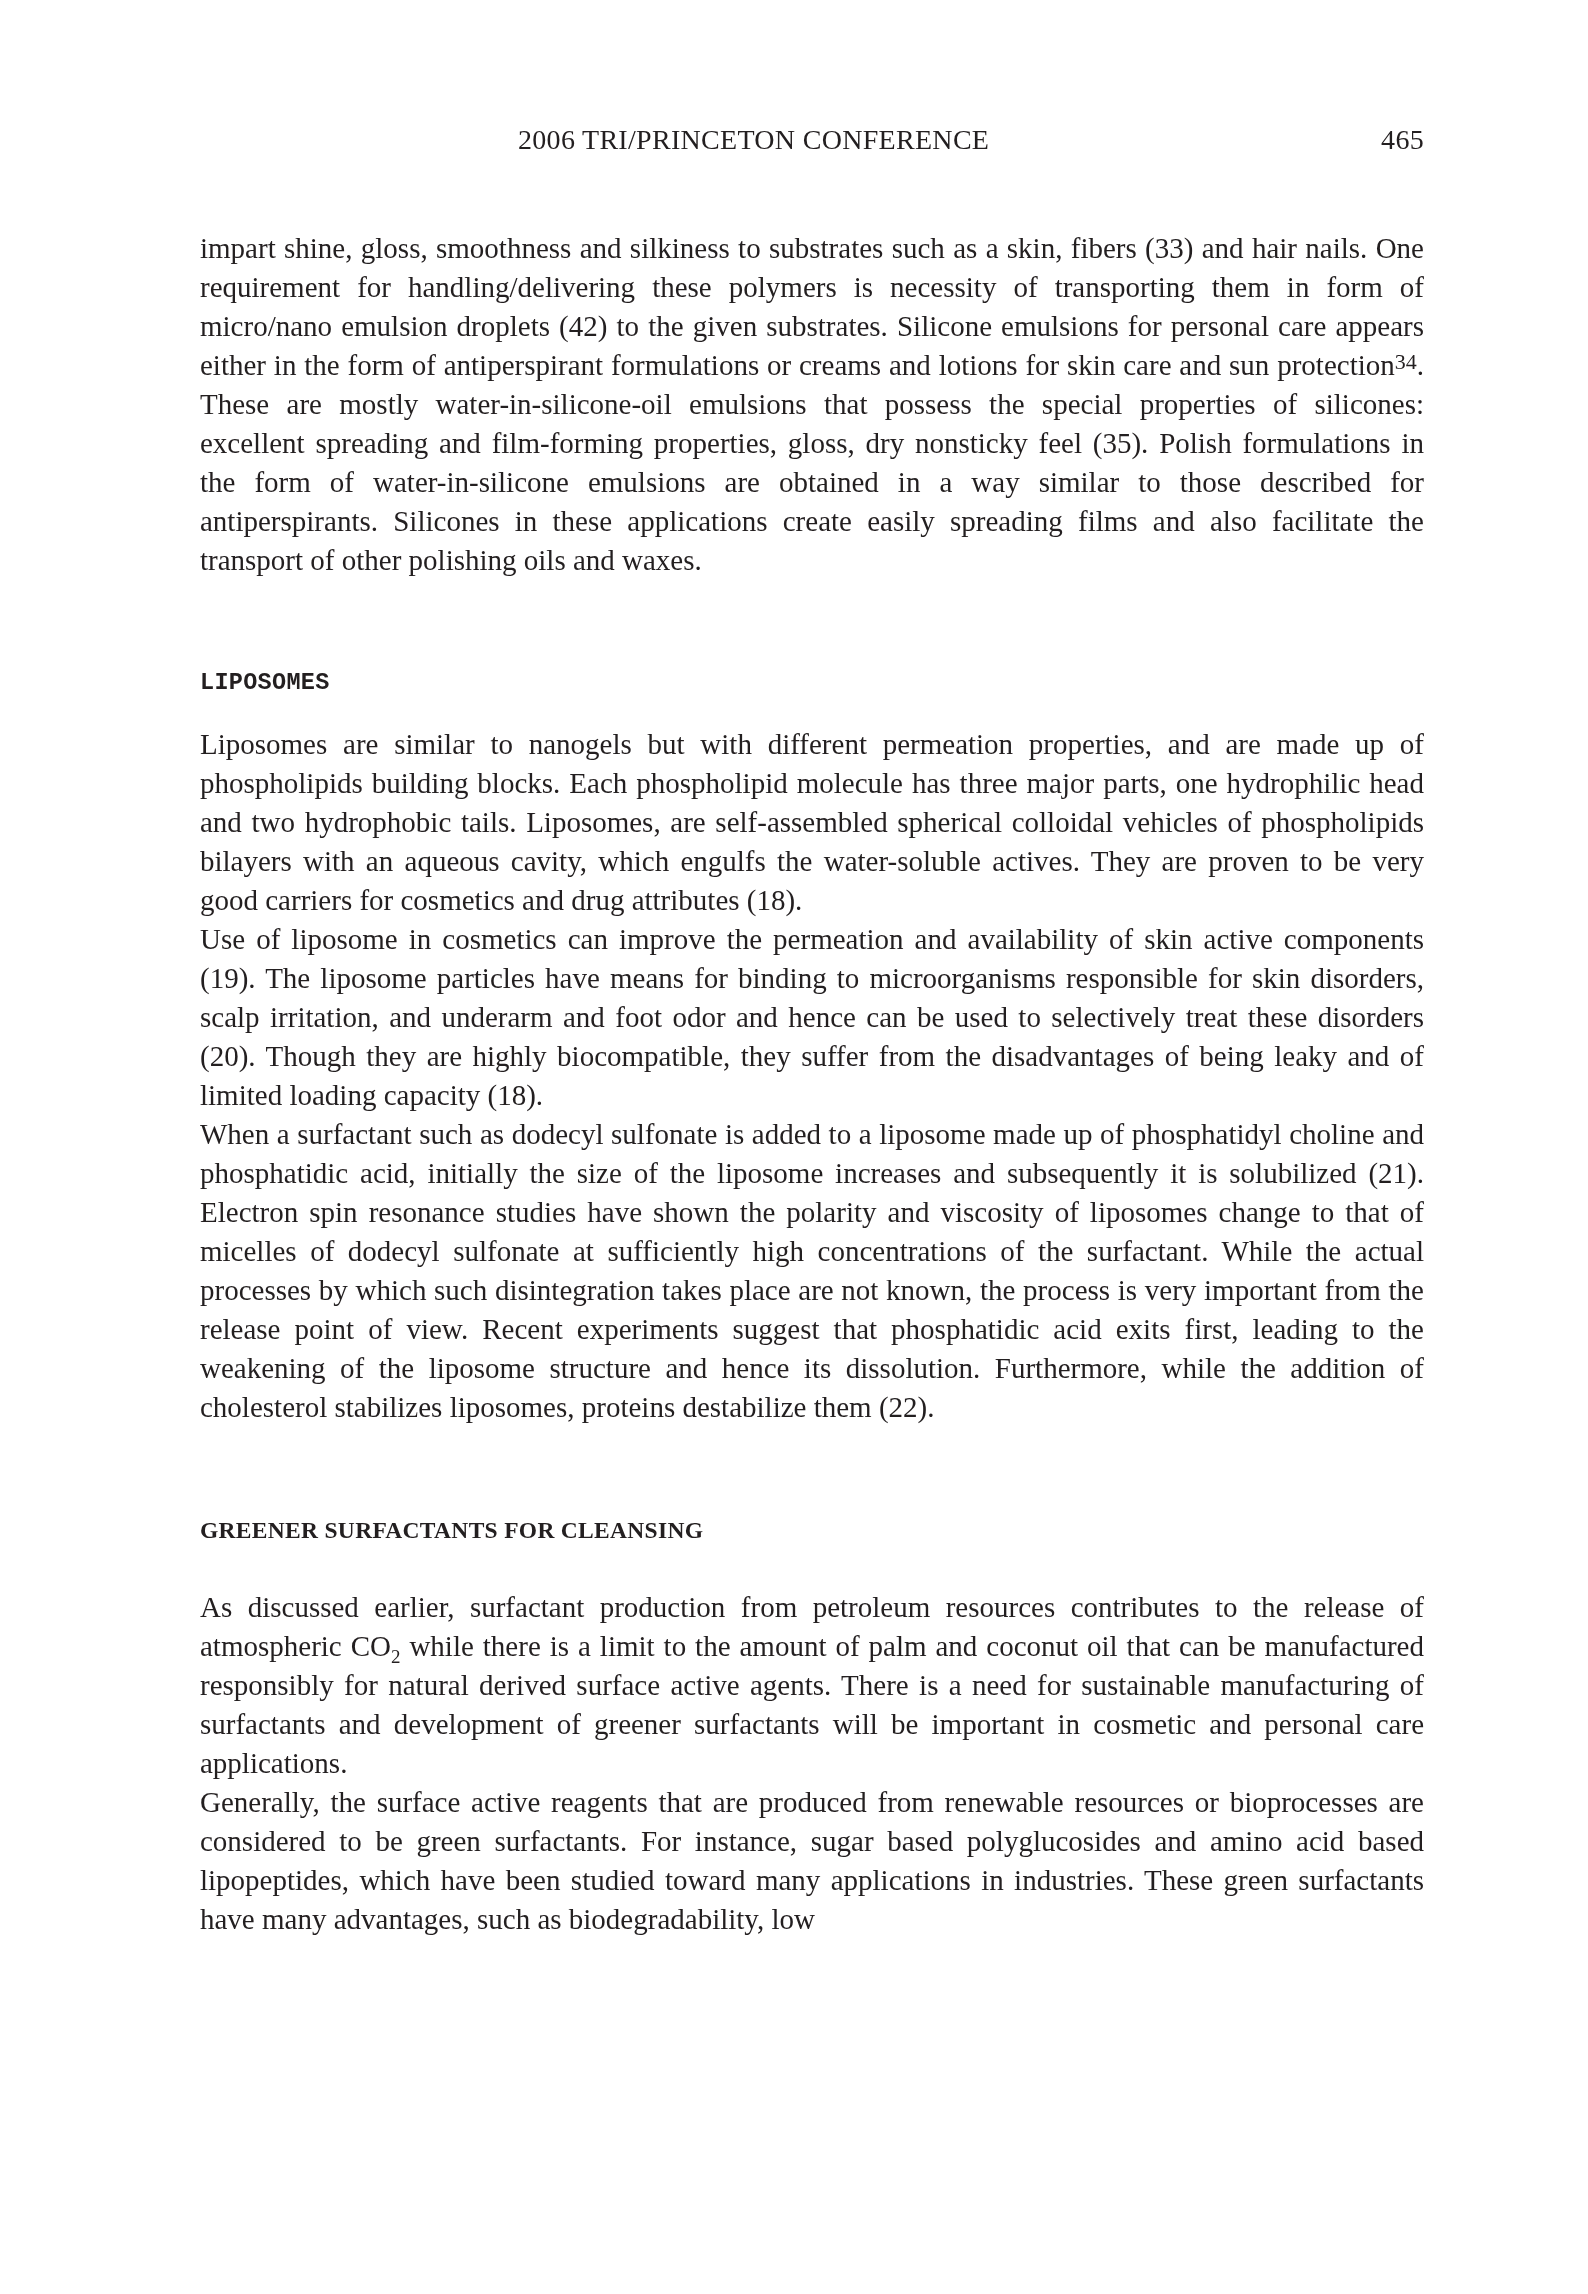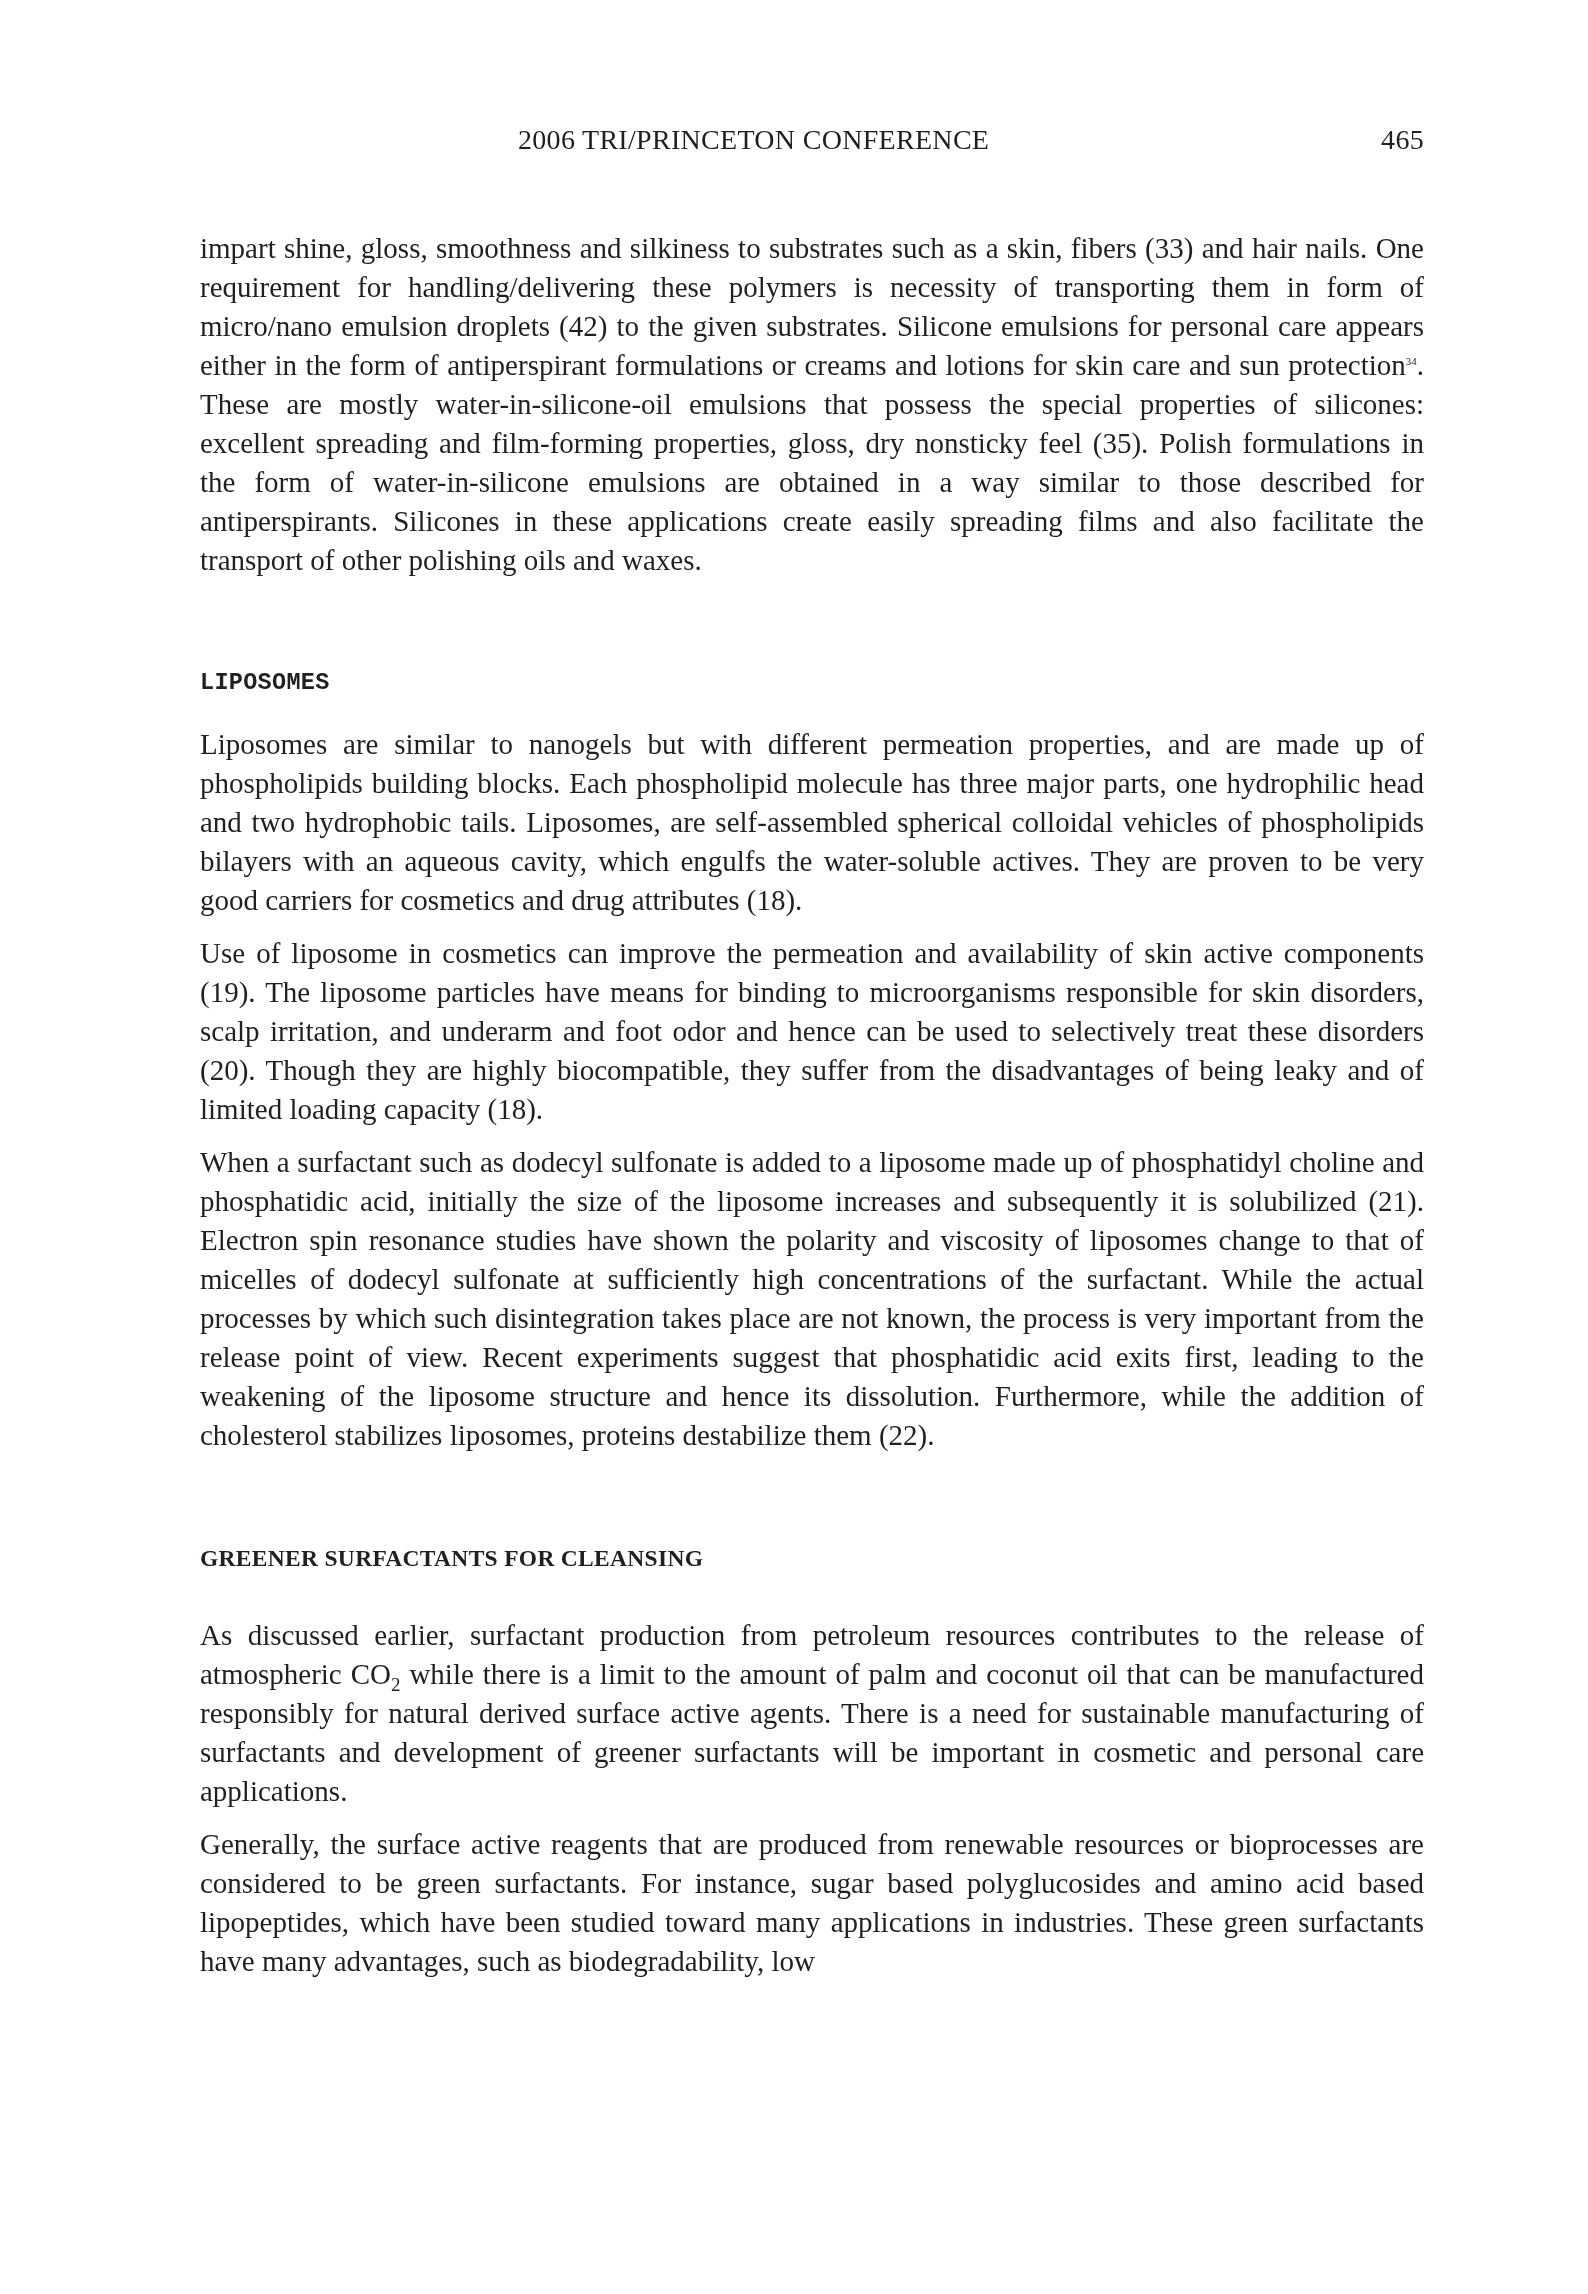--- a/index.html
+++ b/index.html
@@ -5,27 +5,27 @@
   html, body { margin:0; padding:0; background:#fff; }
   body { width:1589px; height:2295px; position:relative; overflow:hidden;
          font-family:"Liberation Serif","DejaVu Serif",serif; color:#231f20; }
   .header { position:absolute; top:124px; left:200px; width:1224px; height:38px;
             font-size:28px; letter-spacing:0.3px; }
   .header .title { position:absolute; left:318px; top:0; }
   .header .pageno { position:absolute; right:0; top:0; }
   .body { position:absolute; left:200px; top:229px; width:1224px; }
   p { margin:0; font-size:29px; line-height:39px; text-align:justify;
       hyphens:manual; }
-  p + p { margin-top:14px; }
+  p + p { }
   h2 { margin:0; font-size:23.5px; font-weight:bold; letter-spacing:0.3px; line-height:28px; }
   .sec1 { margin-top:89px; }
   .sec1 h2 { margin-bottom:28px;font-family:Liberation Mono, monospace; }
   .sec2 { margin-top:89px; }
   .sec2 h2 { margin-bottom:44px; }
-  sup { font-size:11px; vertical-align:top; position:relative; top:-3.8px; }
+  sup { font-size:22px; vertical-align:top; position:relative; top:-3.8px; }
   sub { font-size:19px; line-height:0; }
 </style>
 </head>
 <body>
 
 <div class="header">
   <span class="title">2006 TRI/PRINCETON CONFERENCE</span>
   <span class="pageno">465</span>
 </div>
 

